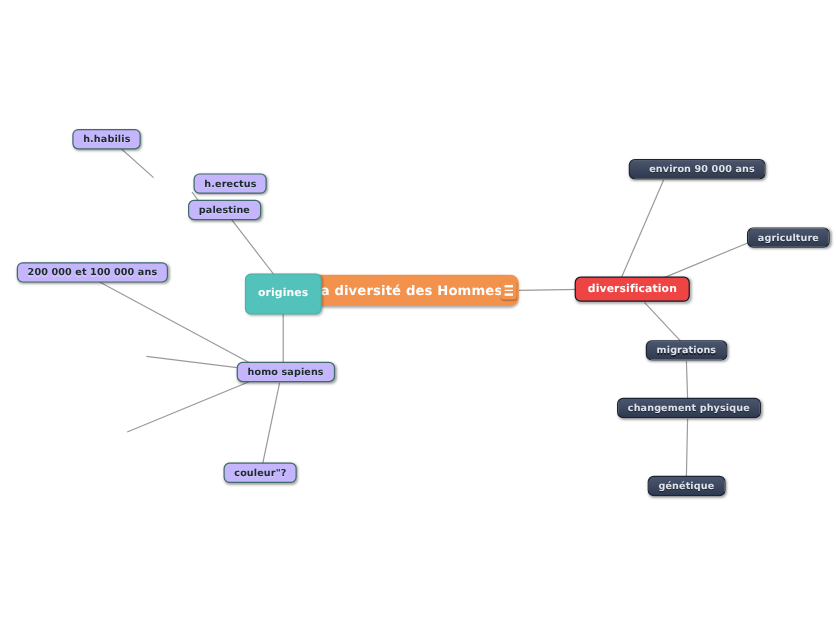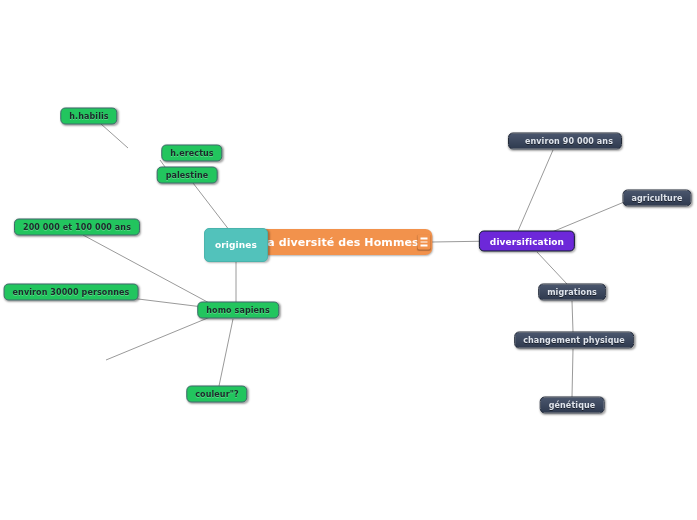--- a/index.html
+++ b/index.html
@@ -45,42 +45,42 @@
     background: #f2924c;
     color: #ffffff;
     font-size: 11px;
     padding: 0 14px;
     height: 26px;
     border-radius: 7px;
     box-shadow: 0 1px 2px rgba(0,0,0,0.30);
   }
   
   .node.teal {
-    background: #22c55e;
+    background: #c4b5fd;
     color: #1b2b2b;
     font-size: 8px;
     padding: 0 8px;
     height: 17px;
     border: 1px solid #3e6a6a;
     box-shadow: 1px 1px 2px rgba(0,0,0,0.35);
     text-shadow: 0 1px 0 rgba(255,255,255,0.25);
   }
   
   .node.teal-main {
     background: #52c2bb;
     color: #ffffff;
     font-size: 9px;
     padding: 16px 10px;
     height: 21px;
     border: 1px solid #49b3ac;
     box-shadow: 1px 1px 2px rgba(0,0,0,0.28);
   }
   
   .node.navy-main {
-    background: #6d28d9;
+    background: #ef4444;
     color: #ffffff;
     font-size: 9px;
     padding: 0 10px;
     height: 21px;
     border: 1px solid #101a2c;
     box-shadow: 1px 1px 2px rgba(0,0,0,0.30);
   }
   
   .node.slate {
     background: linear-gradient(#4a566d, #2f3a4f);
@@ -144,21 +144,20 @@
     <i></i>
     <i></i>
   </div>
 
 <div class="node teal-main" style="left: 236px; top: 245px;">origines</div>
     <div class="node teal" style="left: 187px; top: 175px;">palestine</div>
     <div class="node teal" style="left: 144px; top: 153px; margin-left: 48px;">h.erectus</div>
     <div class="node teal" style="left: 89px; top: 116px;">h.habilis</div>
     <div class="node teal" style="left: 238px; top: 310px;">homo sapiens</div>
     <div class="node teal" style="left: 77px; top: 227px;">200 000 et 100 000 ans</div>
-    <div class="node teal" style="left: 71px; top: 292px;">environ 30000 personnes</div>
     <div class="node teal" style="left: 217px; top: 394px;">couleur"?</div>
     <div class="node navy-main" style="left: 527px; top: 241px;">diversification</div>
-    <div class="node slate" style="left: 565px; top: 141px; padding-left: 16px;">environ 90 000 ans</div>
+    <div class="node slate" style="left: 581px; top: 141px; padding-left: 16px;">environ 90 000 ans</div>
     <div class="node slate" style="left: 657px; top: 198px;">agriculture</div>
     <div class="node slate" style="left: 572px; top: 292px;">migrations</div>
     <div class="node slate" style="left: 574px; top: 340px;">changement physique</div>
     <div class="node slate" style="left: 572px; top: 405px;">génétique</div>
   </div>
 
 </body></html>

